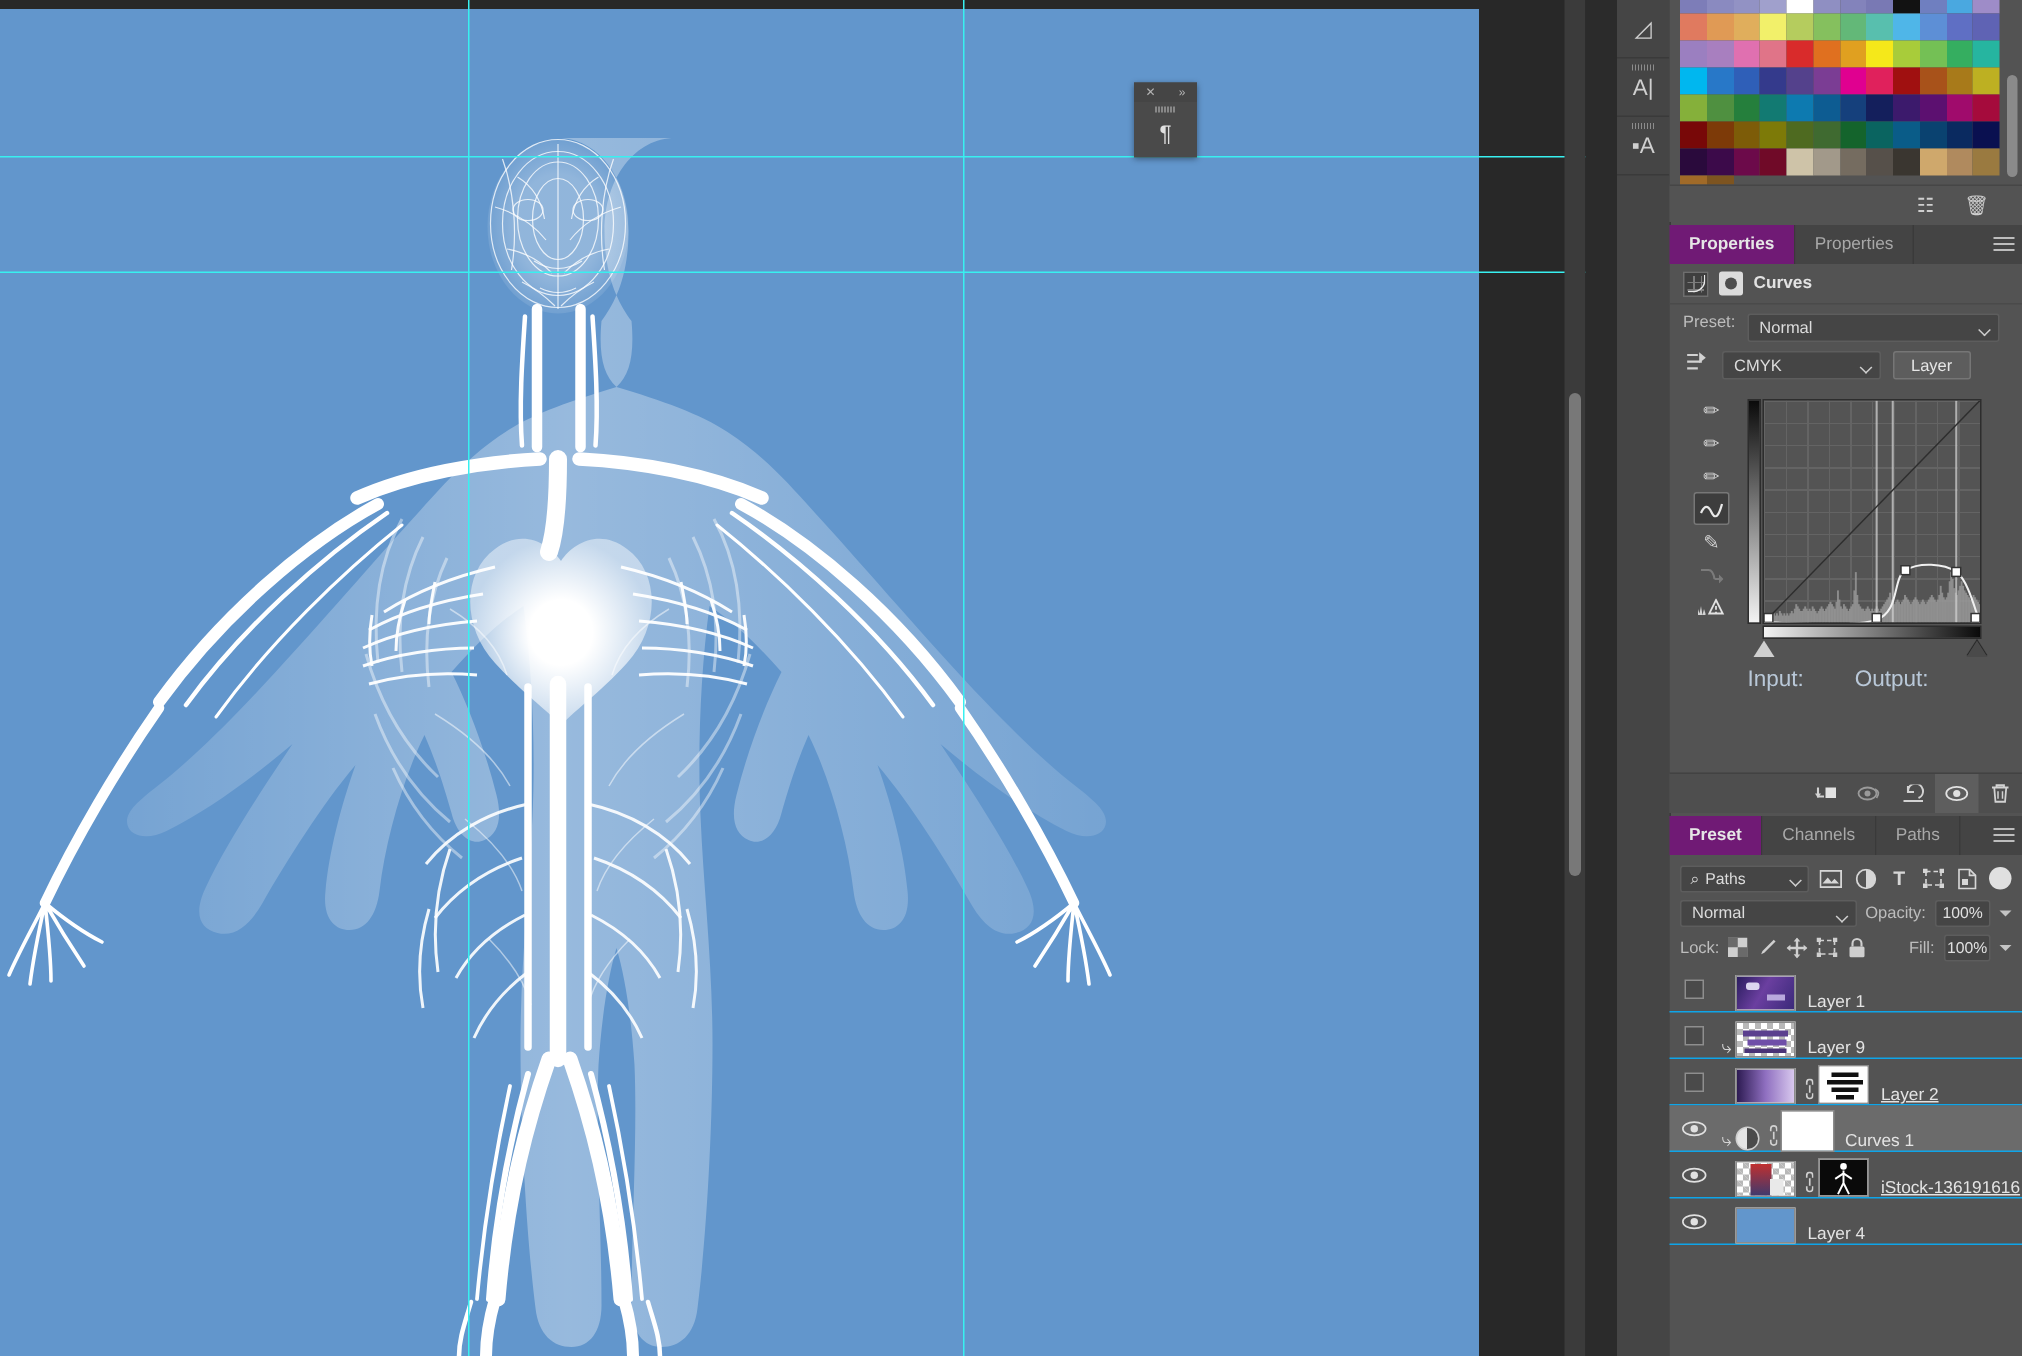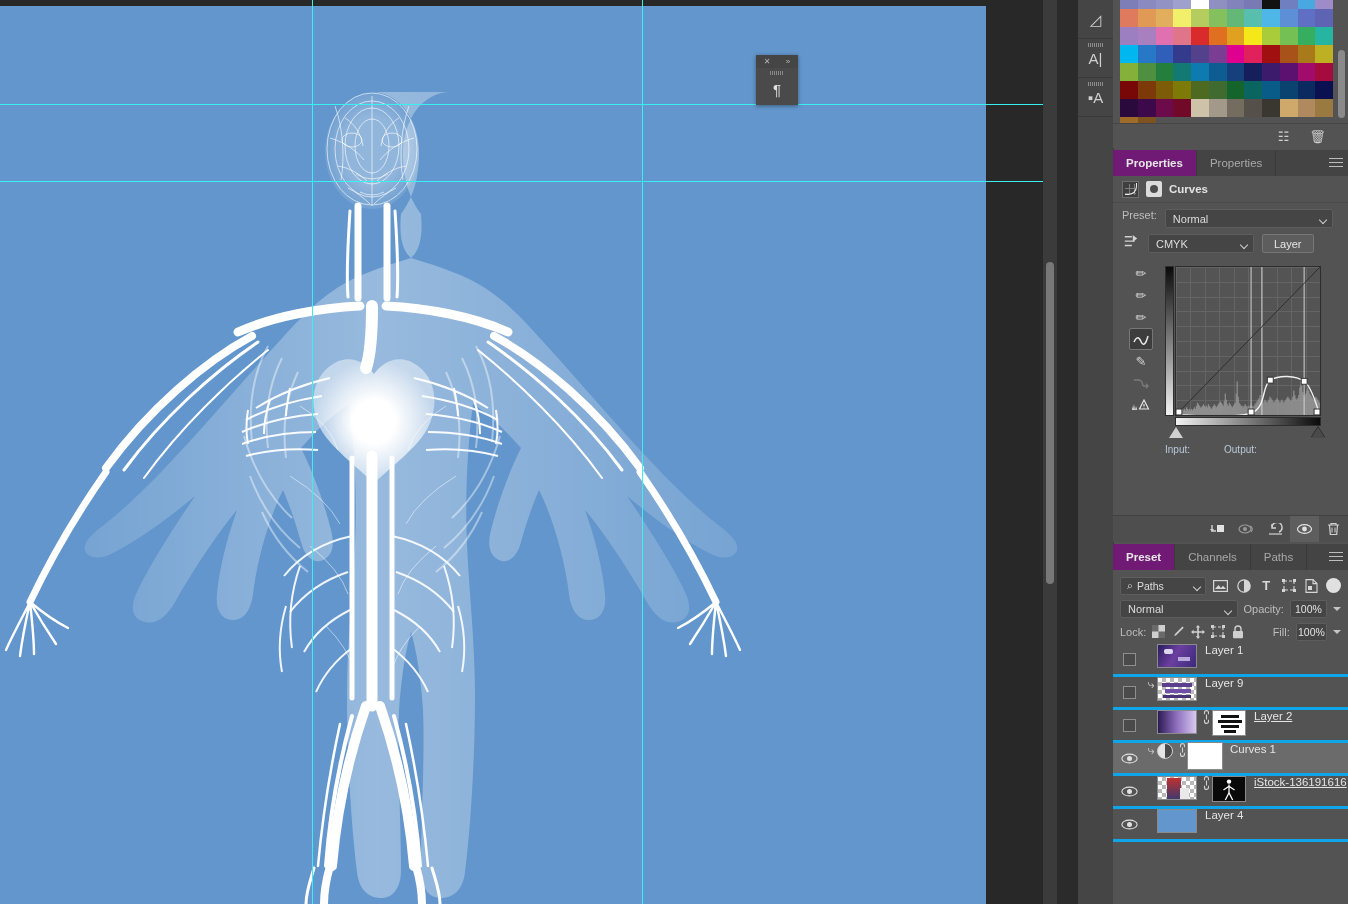--- a/index.html
+++ b/index.html
@@ -107,21 +107,21 @@
        background:linear-gradient(90deg,#f2f2f2,#0a0a0a);border:1px solid #2d2d2d;box-sizing:border-box;}
   .handle{position:absolute;top:161px;width:0;height:0;
        border-left:7px solid transparent;border-right:7px solid transparent;}
   .h-white{left:4px;border-bottom:11px solid #cfcfcf;}
   .h-black{left:146px;border-bottom:11px solid #545454;
        filter:drop-shadow(0 0 0 #000);}
   .h-black:after{content:"";position:absolute;left:-7px;top:0;width:0;height:0;
        border-left:7px solid transparent;border-right:7px solid transparent;border-bottom:11px solid transparent;}
 
   .io-row{position:absolute;left:52px;top:182px;width:190px;display:flex;gap:34px;}
-  .io-lab{font-size:10px;color:#b9c8d8;}
+  .io-lab{font-size:15px;color:#b9c8d8;}
 
   .props-foot{position:absolute;left:0;bottom:0;width:235px;height:26px;background:#4e4e4e;
        border-top:1px solid #424242;display:flex;align-items:center;justify-content:flex-end;}
   .pf-btn{width:29px;height:26px;display:flex;align-items:center;justify-content:center;
        color:#d2d2d2;font-size:13px;cursor:pointer;}
   .pf-btn.on{background:#5e5e5e;}
   .pf-btn.dim{color:#8e8e8e;}
 
   
   .panel-layers{position:absolute;left:35px;top:544px;width:235px;height:360px;background:#535353;}
@@ -138,21 +138,21 @@
   .blend{width:130px;}
   .num{background:#454545;border:1px solid #5d5d5d;border-radius:2px;height:18px;width:42px;
        display:flex;align-items:center;justify-content:center;color:#e0e0e0;font-size:10.5px;
        box-sizing:border-box;cursor:text;}
   .caret-sm{width:0;height:0;border-left:4px solid transparent;border-right:4px solid transparent;
        border-top:4px solid #c4c4c4;cursor:pointer;}
   .lockico{width:18px;height:18px;display:flex;align-items:center;justify-content:center;
        color:#cdcdcd;font-size:12px;cursor:pointer;}
 
   .layer-list{position:absolute;left:0;top:100px;width:235px;}
-  .layer{display:flex;align-items:flex-start;height:30px;border-bottom:3px solid #0ea5e9;
+  .layer{display:flex;align-items:flex-end;height:30px;border-bottom:1px solid #0ea5e9;
        cursor:pointer;position:relative;}
   .layer.selected{background:#6b6b6b;}
   .eye-cell{width:32px;height:30px;display:flex;align-items:center;justify-content:center;flex:none;cursor:pointer;}
   .chk{width:13px;height:13px;border:1px solid #8e8e8e;background:#4a4a4a;box-sizing:border-box;}
   .clip-arrow{width:12px;color:#d4d4d4;font-size:12px;text-align:center;flex:none;}
   .thumb{width:40px;height:24px;border:1px solid #8b8b8b;flex:none;box-sizing:border-box;
        background:#fff;overflow:hidden;position:relative;}
   .thumb.sq{width:34px;height:26px;}
   .link{width:15px;text-align:center;color:#d0d0d0;font-size:11px;flex:none;}
   .adjico{width:16px;height:16px;border-radius:50%;flex:none;

